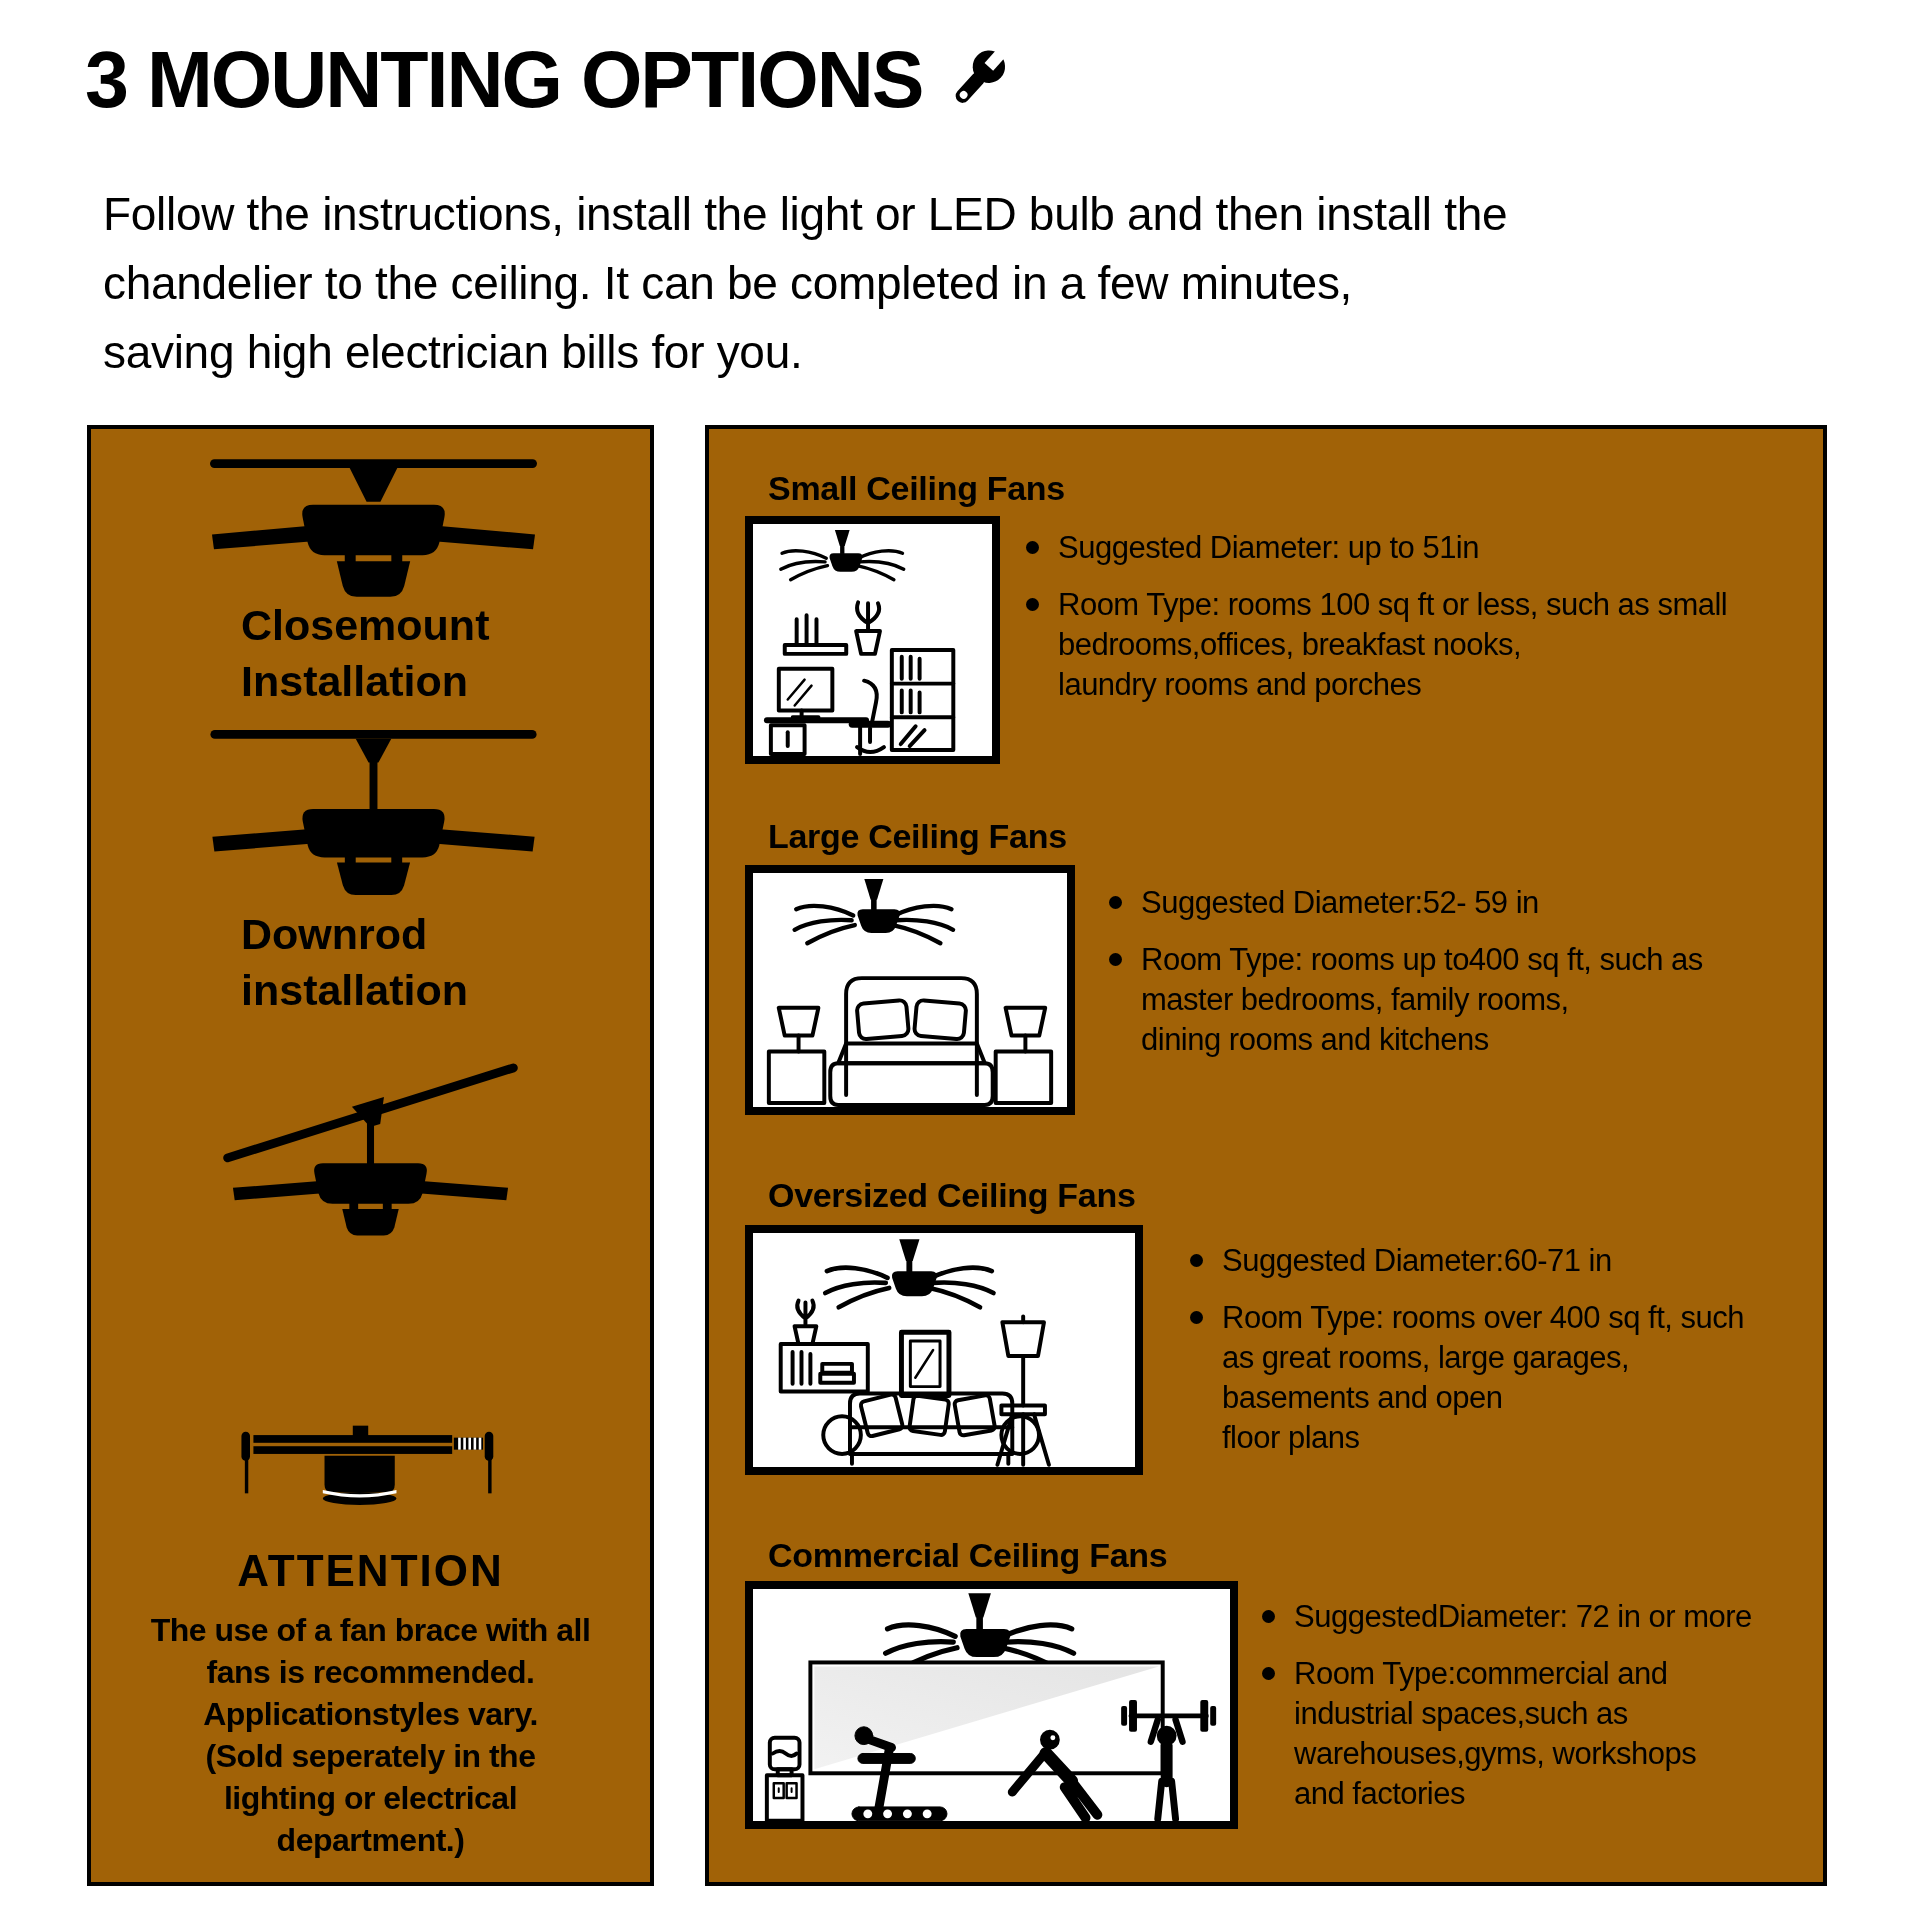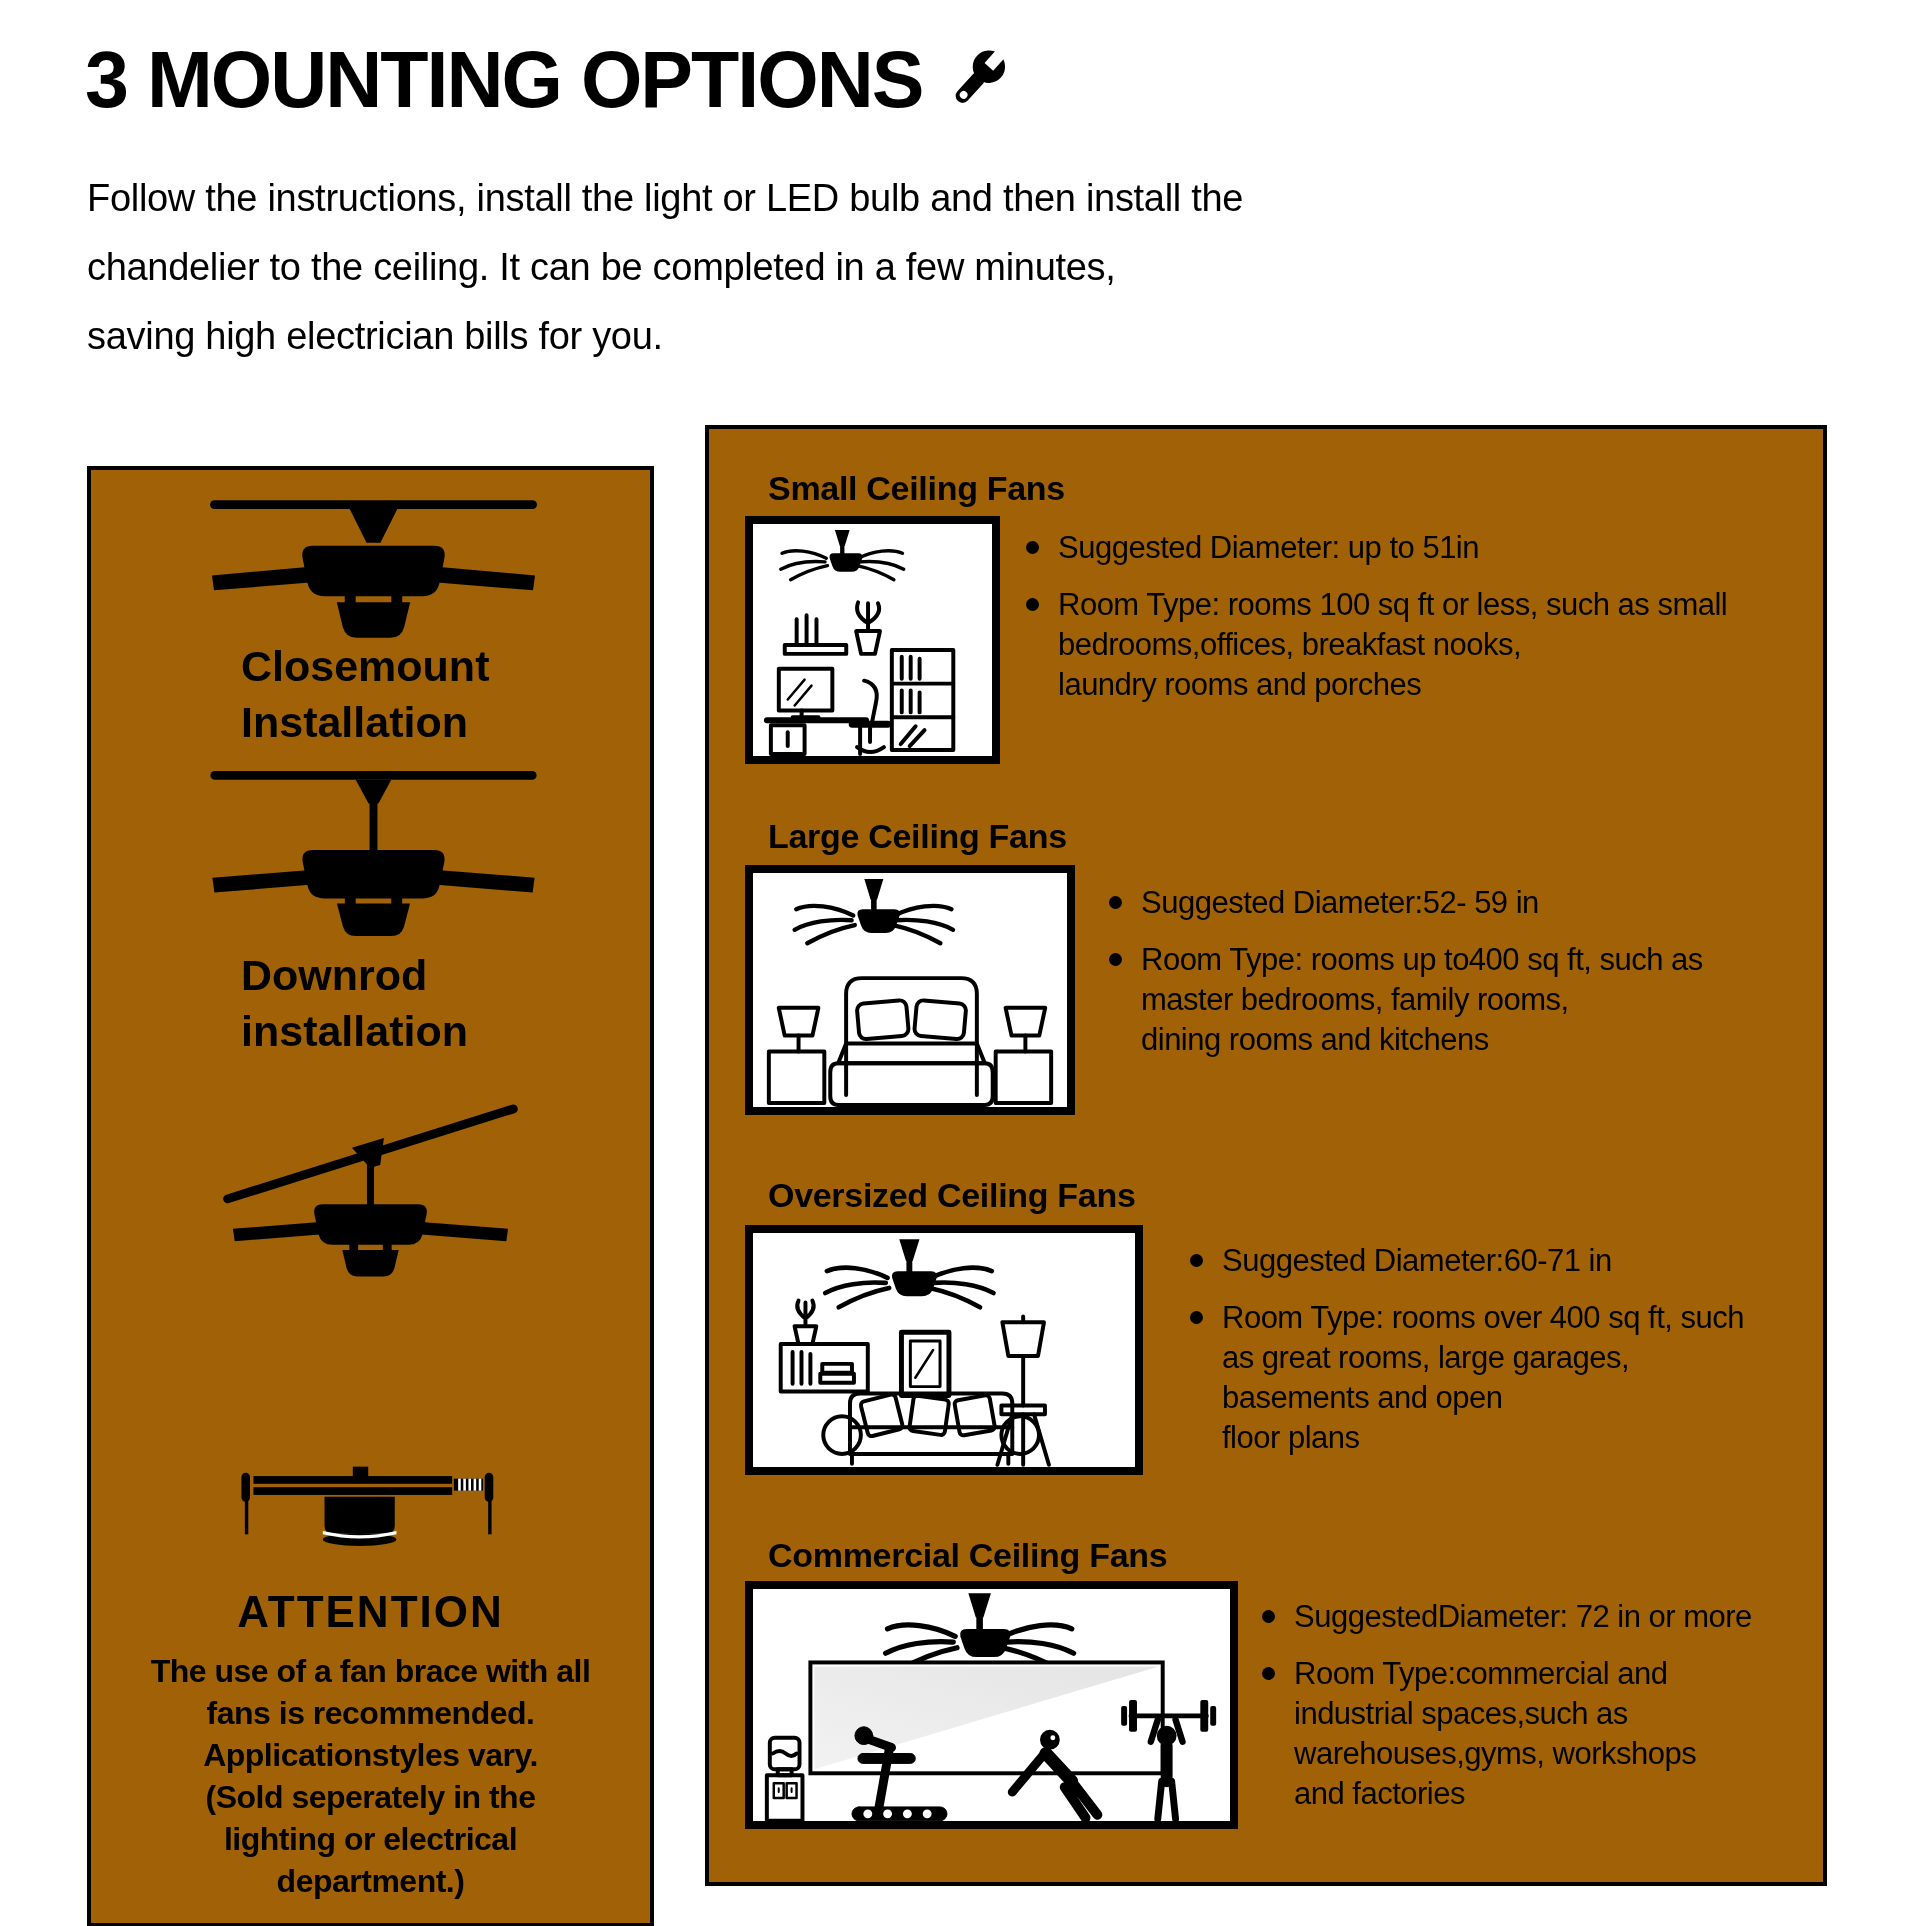--- a/index.html
+++ b/index.html
@@ -1,24 +1,24 @@
 <!DOCTYPE html>
 <html><head>
 <meta charset="utf-8">
 <style>
   html,body{margin:0;padding:0;background:#fff;}
   .canvas{position:relative;width:1927px;height:1927px;background:#fff;color:#000;
           font-family:"Liberation Sans",sans-serif;overflow:hidden;}
   .abs{position:absolute;}
   .title{position:absolute;left:85px;top:34px;margin:0;font-size:79px;font-weight:bold;
          letter-spacing:-2px;display:flex;align-items:center;gap:16px;}
-  .intro{position:absolute;left:87px;top:164px;margin:0;font-size:38px;line-height:69px;
+  .intro{position:absolute;left:87px;top:164px;margin:16px;font-size:46px;line-height:69px;
          letter-spacing:-0.3px;white-space:pre-line;}
   .panel{position:absolute;border:4px solid #000;background:#a16207;box-sizing:border-box;}
-  .left-panel{left:87px;top:425px;width:567px;height:1461px;margin-top:41px;}
+  .left-panel{left:87px;top:425px;width:567px;height:1461px;}
   .right-panel{left:705px;top:425px;width:1122px;height:1461px;}
   .opt-label{font-size:43px;font-weight:bold;line-height:56px;white-space:pre-line;}
   .centered{left:0;right:0;text-align:center;}
   .att-title{font-size:44px;font-weight:bold;letter-spacing:2px;}
   .att-body{font-size:32px;font-weight:bold;line-height:42px;white-space:pre-line;letter-spacing:-0.5px;}
   .sec-h{position:absolute;left:59px;margin:0;font-size:34px;font-weight:bold;letter-spacing:-0.3px;}
   .illus{position:absolute;border:8px solid #000;background:#fff;box-sizing:border-box;}
   .illus svg{display:block;}
   .bullets{position:absolute;margin:8px;padding:0;list-style:none;}
   .bullets li{display:flex;gap:19px;margin:0 0 17px 0;}

